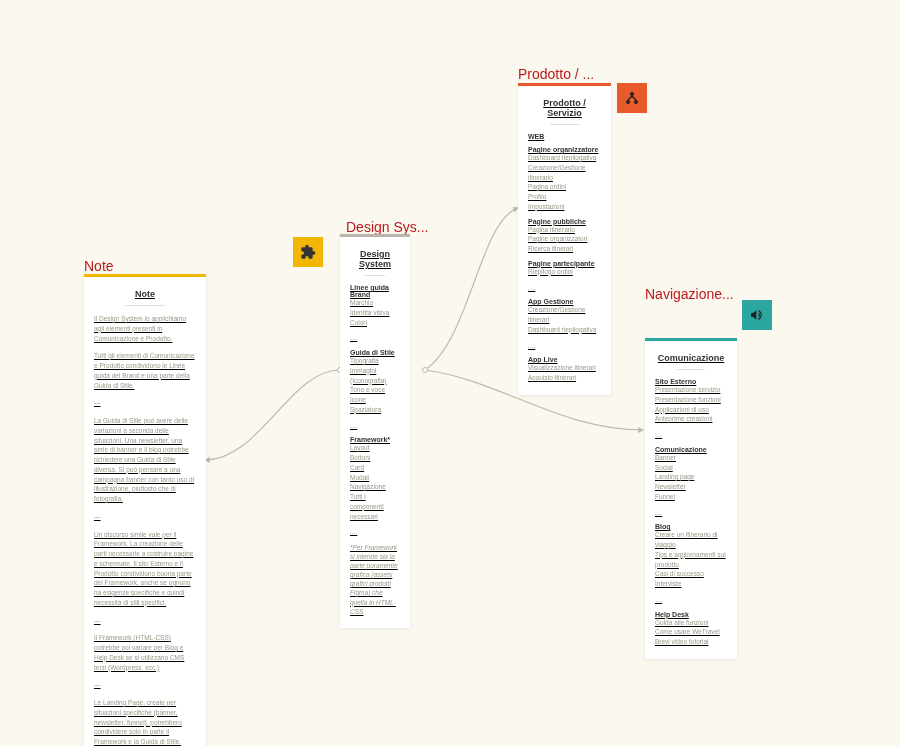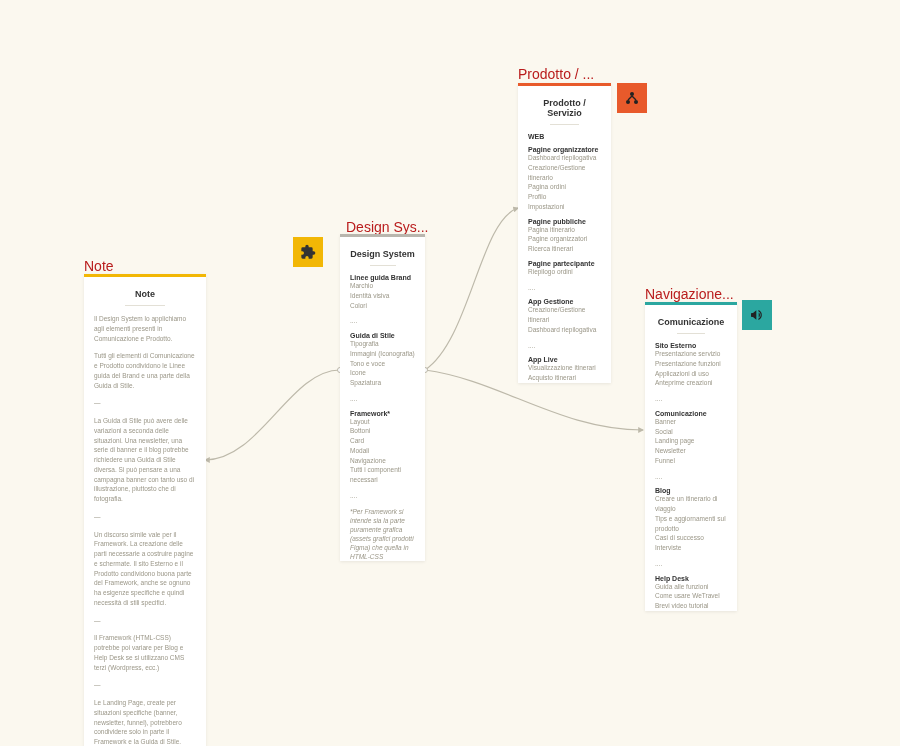--- a/index.html
+++ b/index.html
@@ -21,25 +21,26 @@
     position: absolute;
     font-size: 14px;
     color: #b91c1c;
     font-weight: 400;
   }
   .card {
     position: absolute;
     background: #fff;
     border-top: 3px solid;
     box-shadow: 0 1px 3px rgba(0,0,0,0.08);
-    padding: 10px 10px 0 10px;
+    padding: 10px 10px 12px 10px;
+    text-decoration: underline;
   }
   .card.yellow { border-top-color: #f2b705; }
   .card.orange { border-top-color: #e85a2b; }
-  .card.teal   { border-top-color: #2ba7a0; }
+  .card.teal   { border-top-color: #2ba7a0; margin-top: 36px; }
   .card.gray   { border-top-color: #b9b6ae; }
   .card-title {
     text-align: center;
     font-size: 9px;
     font-weight: 700;
     color: #333;
     padding: 2px 0 6px 0;
   }
   .card hr {
     border: none;
@@ -142,21 +143,21 @@
   <div class="body-text">La Guida di Stile può avere delle variazioni a seconda delle situazioni. Una newsletter, una serie di banner e il blog potrebbe richiedere una Guida di Stile diversa. Si può pensare a una campagna banner con tanto uso di illustrazione, piuttosto che di fotografia.</div>
   <div class="body-text">—</div>
   <div class="body-text">Un discorso simile vale per il Framework. La creazione delle parti necessarie a costruire pagine e schermate. Il sito Esterno e il Prodotto condividono buona parte del Framework, anche se ognuno ha esigenze specifiche e quindi necessità di stili specifici.</div>
   <div class="body-text">—</div>
   <div class="body-text">Il Framework (HTML-CSS) potrebbe poi variare per Blog e Help Desk se si utilizzano CMS terzi (Wordpress, ecc.)</div>
   <div class="body-text">—</div>
   <div class="body-text">Le Landing Page, create per situazioni specifiche (banner, newsletter, funnel), potrebbero condividere solo in parte il Framework e la Guida di Stile.</div>
 
 </div>
 
-<div class="card gray" style="left:340px; top:234px; width:85px;">
+<div class="card gray" style="left:340px; top:234px; width:70px;">
   <div class="card-title">Design System</div>
   <hr>
   <div class="section-head">Linee guida Brand</div>
   <div class="item">Marchio</div>
   <div class="item">Identità visiva</div>
   <div class="item">Colori</div>
   <div class="item" style="margin:6px 0;">....</div>
   <div class="section-head">Guida di Stile</div>
   <div class="item">Tipografia</div>
   <div class="item">Immagini (Iconografia)</div>

